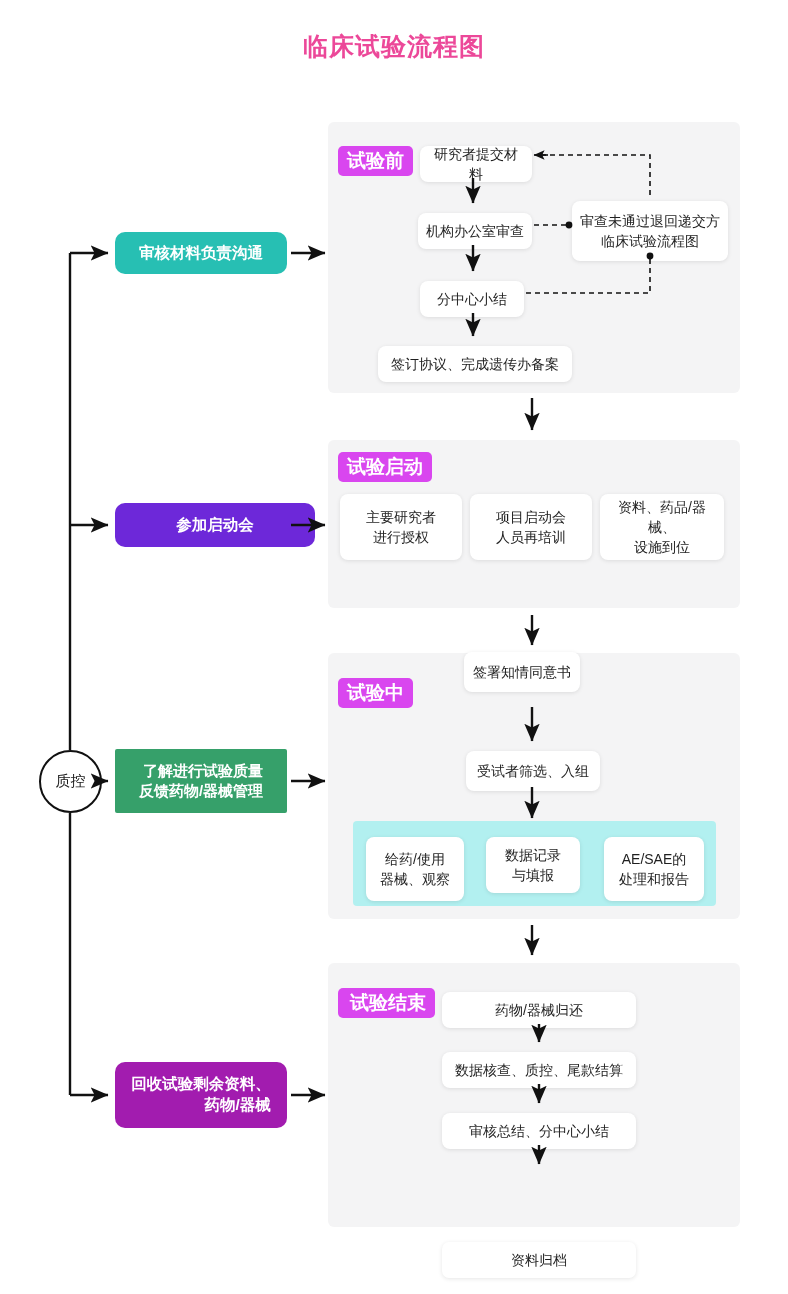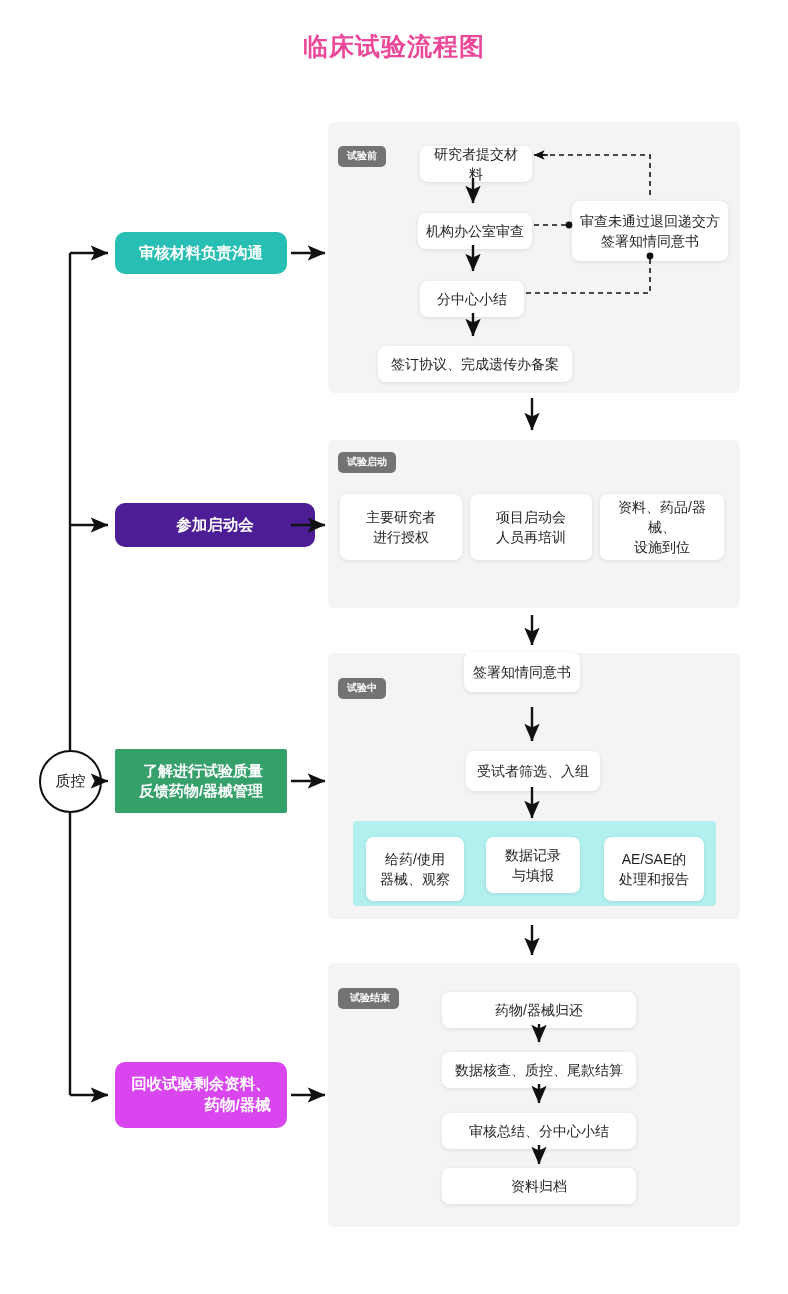--- a/index.html
+++ b/index.html
@@ -18,22 +18,22 @@
     color: #ec4899; letter-spacing: 1px;
   }
 
   
   .panel {
     position: absolute; background: #f4f4f5; border-radius: 6px;
   }
 
   
   .stage-tag {
-    position: absolute; background: #737373; color: #ffffff;
-    font-size: 10px; font-weight: 700;
+    position: absolute; background: #d946ef; color: #ffffff;
+    font-size: 19px; font-weight: 700;
     padding: 5px 9px 6px; border-radius: 5px; white-space: nowrap;
     line-height: 1;
   }
 
   
   .box {
     position: absolute; background: #ffffff; border-radius: 8px;
     box-shadow: 0 1px 4px rgba(0,0,0,.10);
     display: flex; align-items: center; justify-content: center;
     text-align: center; font-size: 14px; color: #1f1f1f;
@@ -82,48 +82,48 @@
   <div class="stage-tag" style="left:338px; top:146px;">试验前</div>
   <div class="stage-tag" style="left:338px; top:452px;">试验启动</div>
   <div class="stage-tag" style="left:338px; top:678px;">试验中</div>
   <div class="stage-tag" style="left:338px; top:988px;padding-left:12px;">试验结束</div>
 
   <div class="box" style="left:420px; top:140px; width:112px; height:36px;">研究者提交材料</div>
   <div class="box" style="left:418px; top:207px; width:114px; height:36px;">机构办公室审查</div>
   <div class="box" style="left:420px; top:275px; width:104px; height:36px;">分中心小结</div>
   <div class="box" style="left:378px; top:340px; width:194px; height:36px;">签订协议、完成遗传办备案</div>
   <div class="box" style="left:572px; top:195px; width:156px; height:60px;">审查未通过退回递交方
-签署知情同意书</div>
+临床试验流程图</div>
 
   <div class="box" style="left:340px; top:488px; width:122px; height:66px;">主要研究者
 进行授权</div>
   <div class="box" style="left:470px; top:488px; width:122px; height:66px;">项目启动会
 人员再培训</div>
   <div class="box" style="left:600px; top:488px; width:124px; height:66px;">资料、药品/器械、
 设施到位</div>
 
   <div class="box" style="left:464px; top:646px; width:116px; height:40px;">签署知情同意书</div>
   <div class="box" style="left:466px; top:745px; width:134px; height:40px;">受试者筛选、入组</div>
   <div class="box" style="left:366px; top:831px; width:98px; height:64px;">给药/使用
 器械、观察</div>
   <div class="box" style="left:486px; top:831px; width:94px; height:56px;">数据记录
 与填报</div>
   <div class="box" style="left:442px; top:986px;  width:194px; height:36px;">药物/器械归还</div>
 
   <div class="box" style="left:604px; top:831px; width:100px; height:64px;">AE/SAE的
 处理和报告</div>
   <div class="box" style="left:442px; top:1046px; width:194px; height:36px;">数据核查、质控、尾款结算</div>
   <div class="box" style="left:442px; top:1107px; width:194px; height:36px;">审核总结、分中心小结</div>
-  <div class="box" style="left:442px; top:1162px; width:194px; height:36px;border-radius:7px;">资料归档</div>
+  <div class="box" style="left:442px; top:1236px; width:194px; height:36px;border-radius:7px;">资料归档</div>
 
   <div class="lbadge r-round" style="left:115px; top:232px; width:172px; height:42px; background:#27bfb3;">审核材料负责沟通</div>
-  <div class="lbadge r-round" style="left:115px; top:503px; width:200px; height:44px; background:#4c1d95;">参加启动会</div>
+  <div class="lbadge r-round" style="left:115px; top:503px; width:200px; height:44px; background:#6d28d9;">参加启动会</div>
   <div class="lbadge r-sharp" style="left:115px; top:749px; width:172px; height:64px; background:#36a06a; font-size:15px;">了解进行试验质量
 反馈药物/器械管理</div>
-  <div class="lbadge r-round" style="left:115px; top:1062px; width:172px; height:66px; background:#d946ef;">回收试验剩余资料、
+  <div class="lbadge r-round" style="left:115px; top:1062px; width:172px; height:66px; background:#a21caf;">回收试验剩余资料、
 药物/器械</div>
 
   <div class="qc-circle" style="left:39px; top:750px; width:63px; height:63px;">质控</div>
 
   <svg class="links" viewBox="0 0 788 1294">
     <defs>
       <marker id="ah" markerWidth="9" markerHeight="9" refX="7.2" refY="3.2" orient="auto">
         <path d="M0,0 L7.4,3.2 L0,6.4 L1.6,3.2 Z" fill="#111111"></path>
       </marker>
       <marker id="ahs" markerWidth="8" markerHeight="8" refX="6.6" refY="2.9" orient="auto">

